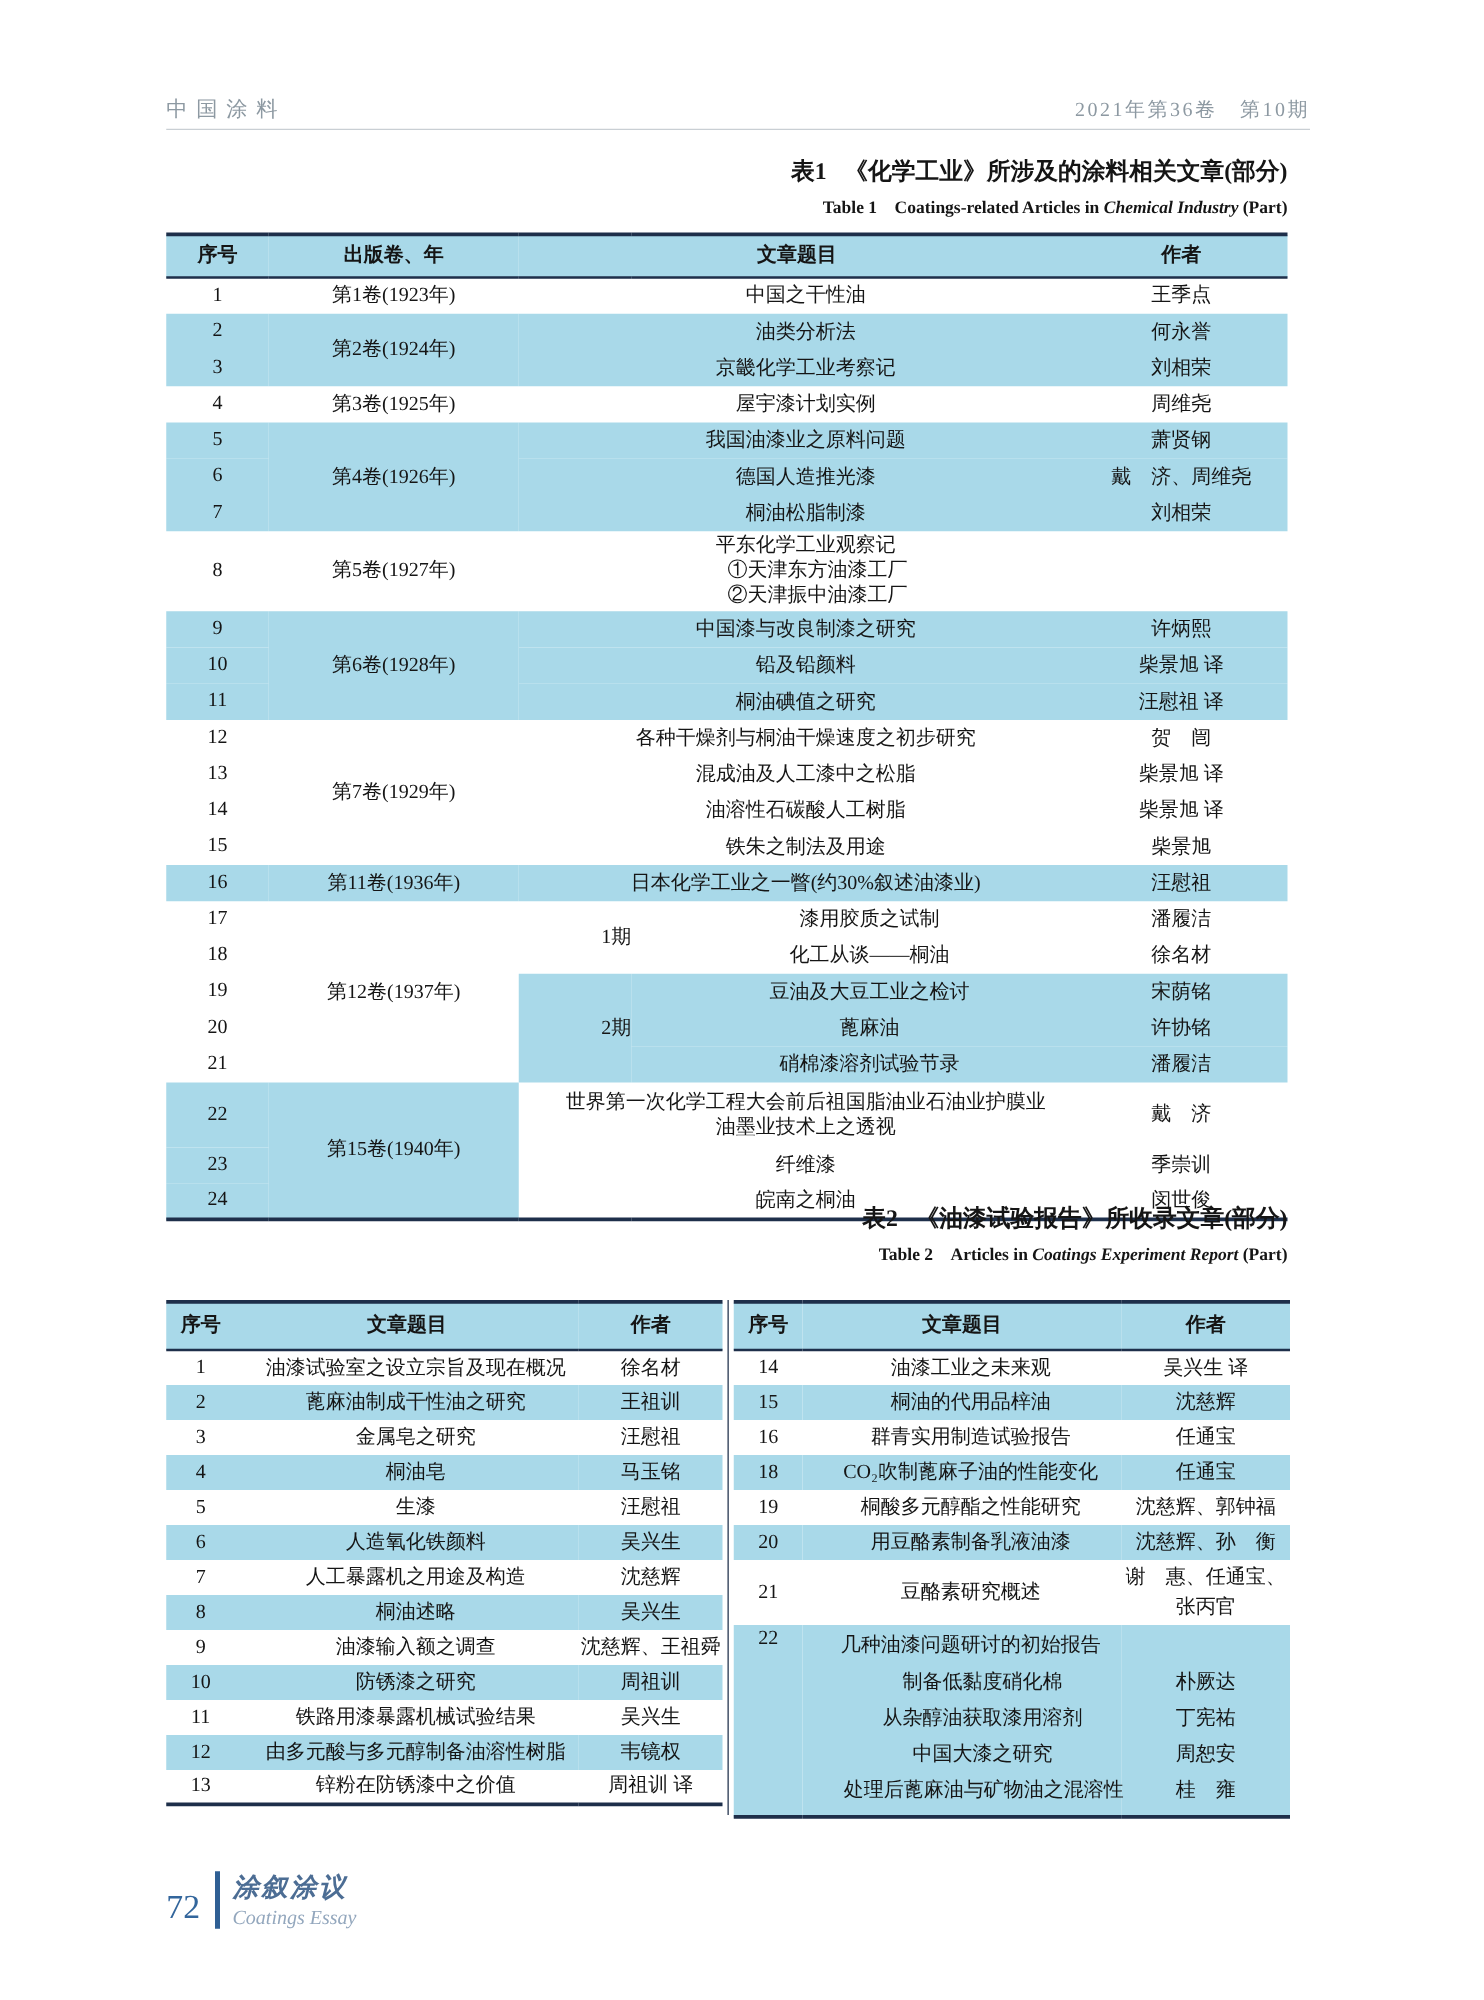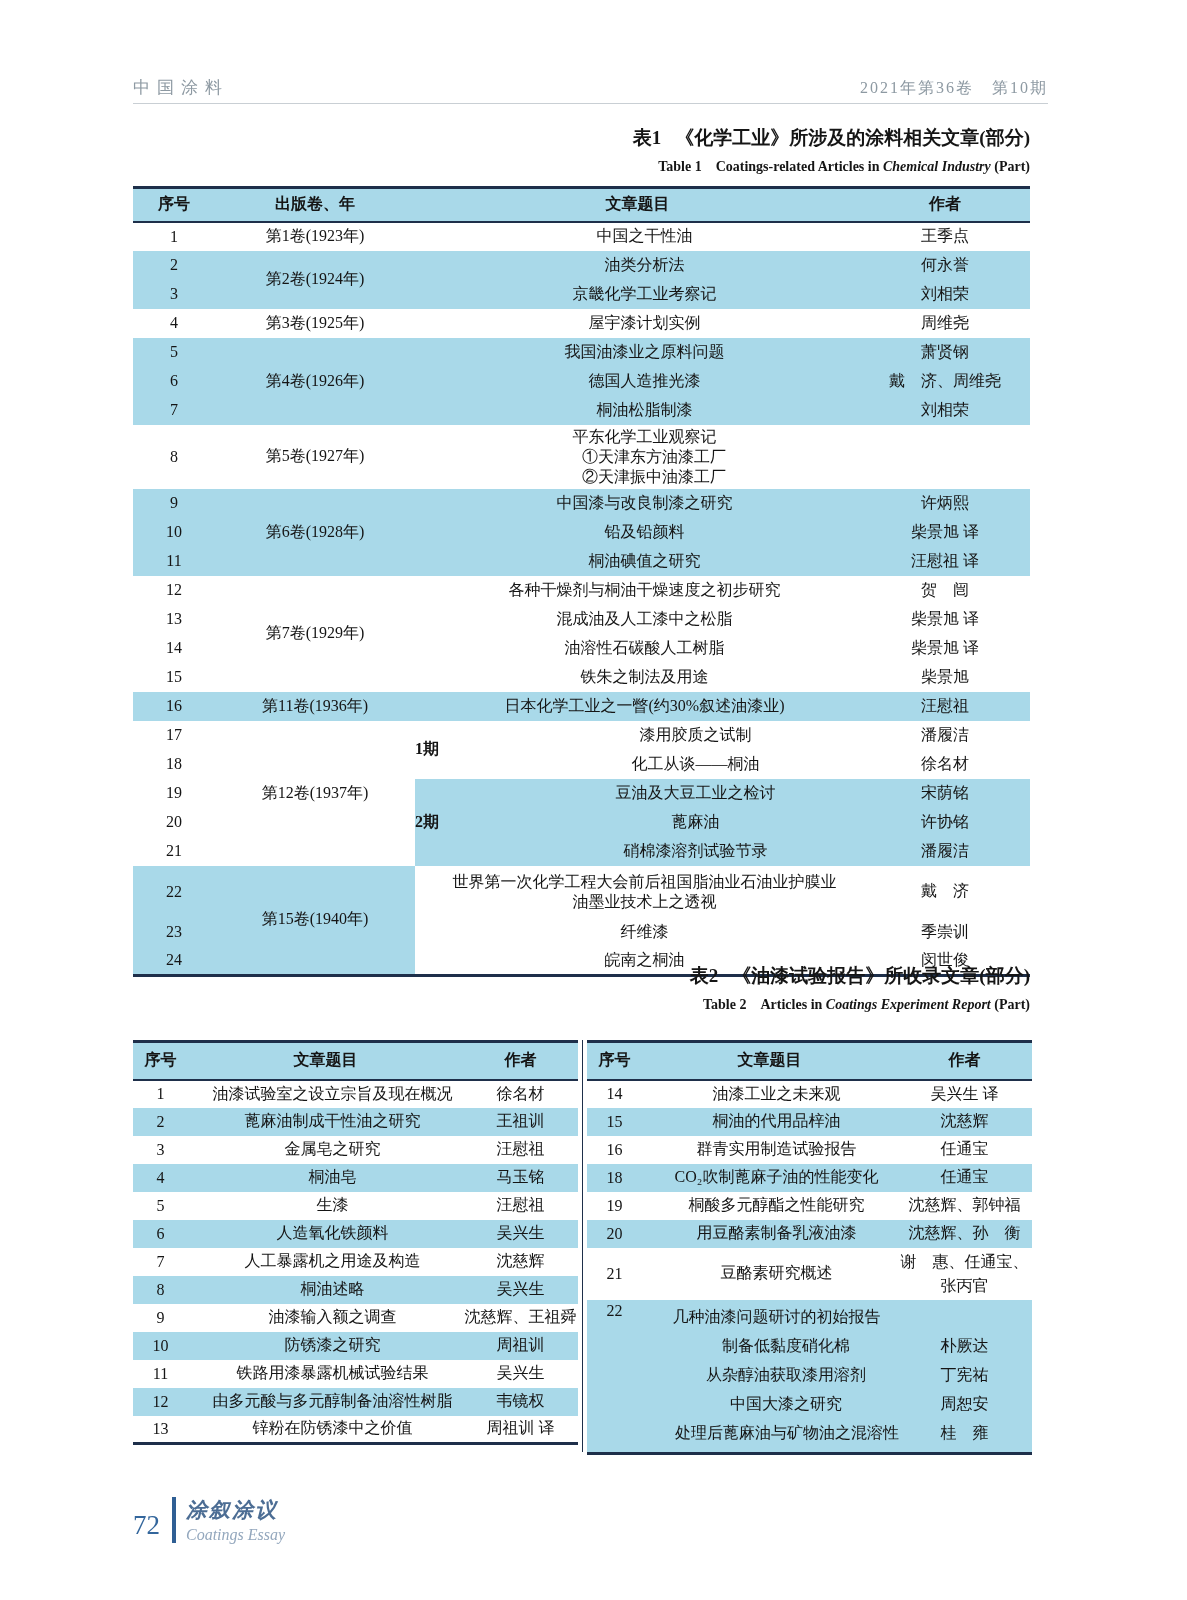--- a/index.html
+++ b/index.html
@@ -34,21 +34,21 @@
   .ital{font-style:italic;}
 
   
   table{border-collapse:collapse;table-layout:fixed;font-size:16px;color:var(--text);
     border-top:3px solid var(--border);border-bottom:3px solid var(--border);}
   th{background:var(--band);font-weight:bold;border-bottom:2px solid var(--border);padding:0;}
   td{padding:0;vertical-align:middle;}
   .sh{background:var(--band);}
   .num{text-align:center;}
   .vol{text-align:center;white-space:nowrap;}
-  .period{text-align:left;font-weight:bold;}
+  .period{text-align:right;}
   .title{text-align:center;padding-left:14px;white-space:nowrap;}
   .ptitle{padding-left:26px;}
   .author{text-align:center;white-space:nowrap;}
   .tline{line-height:20px;}
   .tline.ind{padding-left:19px;}
 
   
   #table1{position:absolute;top:186px;left:133px;width:897px;}
   #table1 thead tr{height:34px;}
   #table1 tbody tr{height:29px;}

